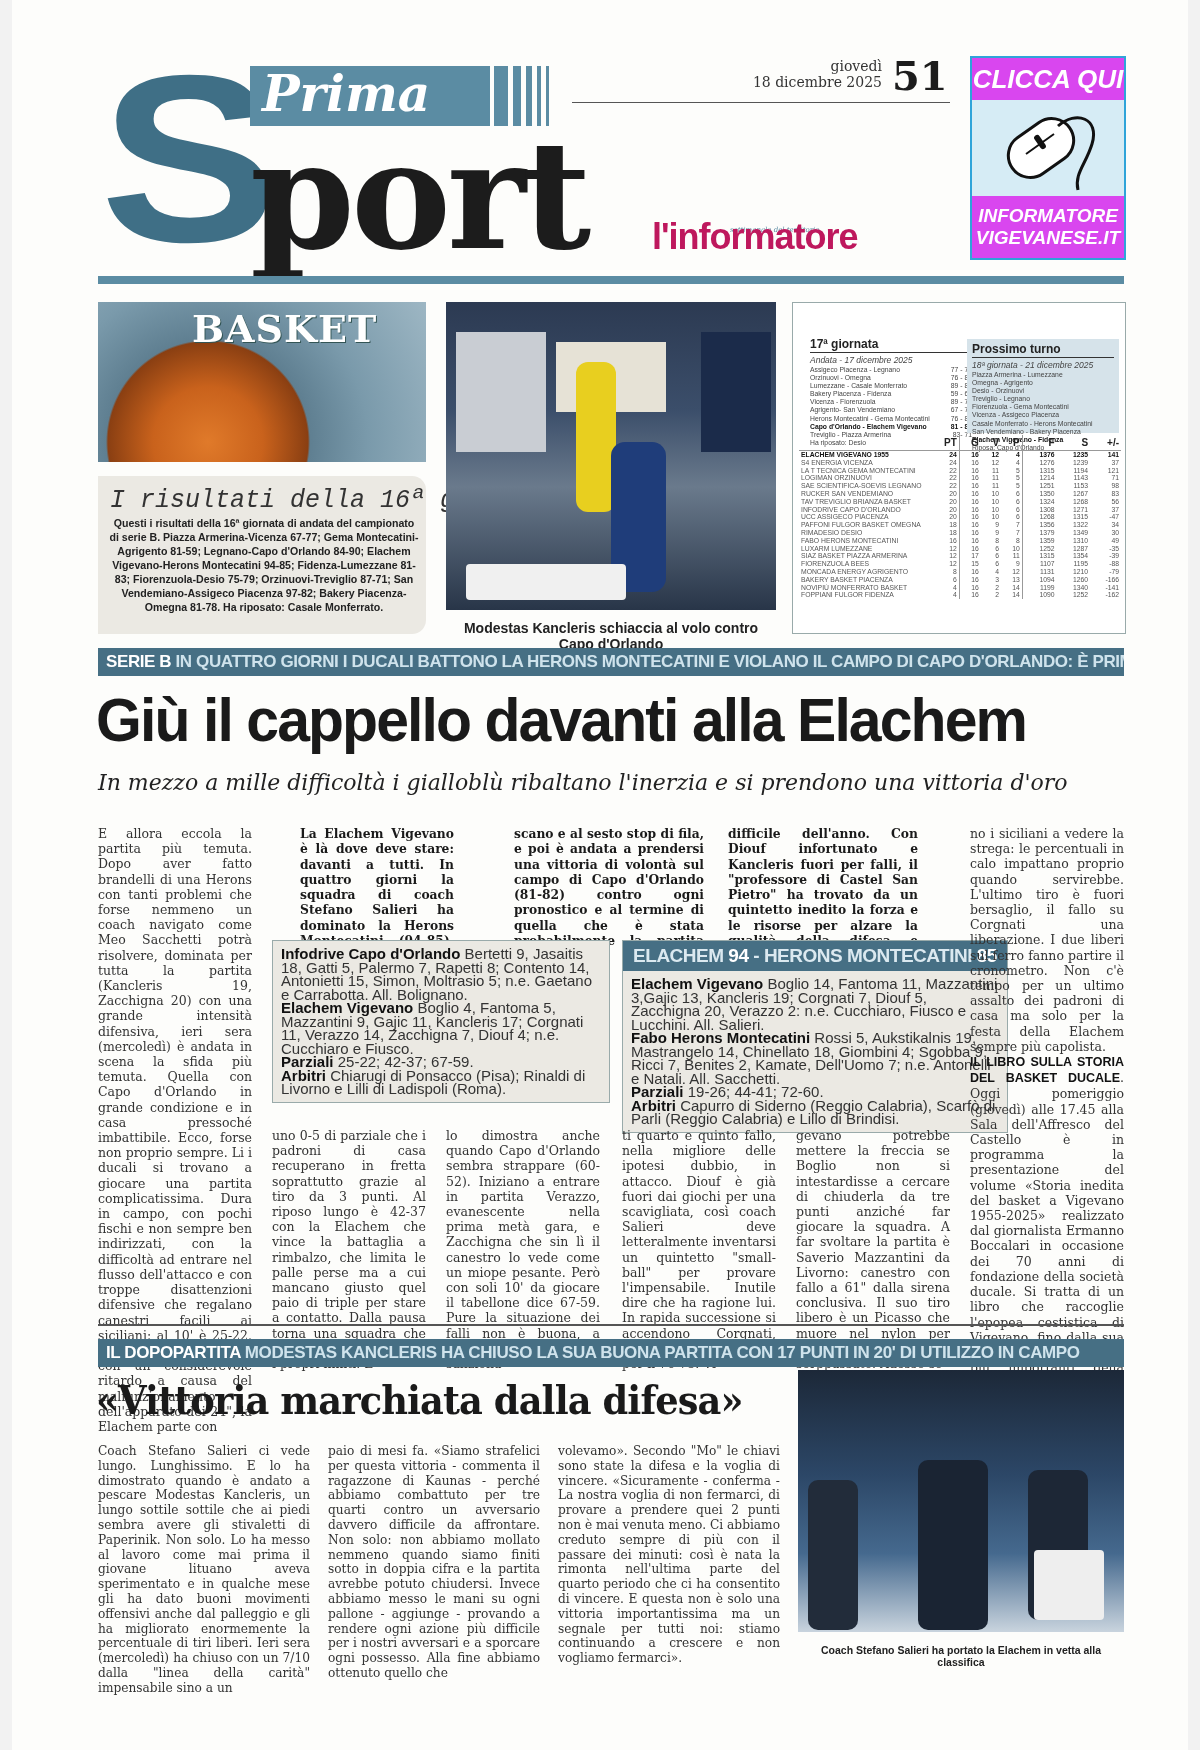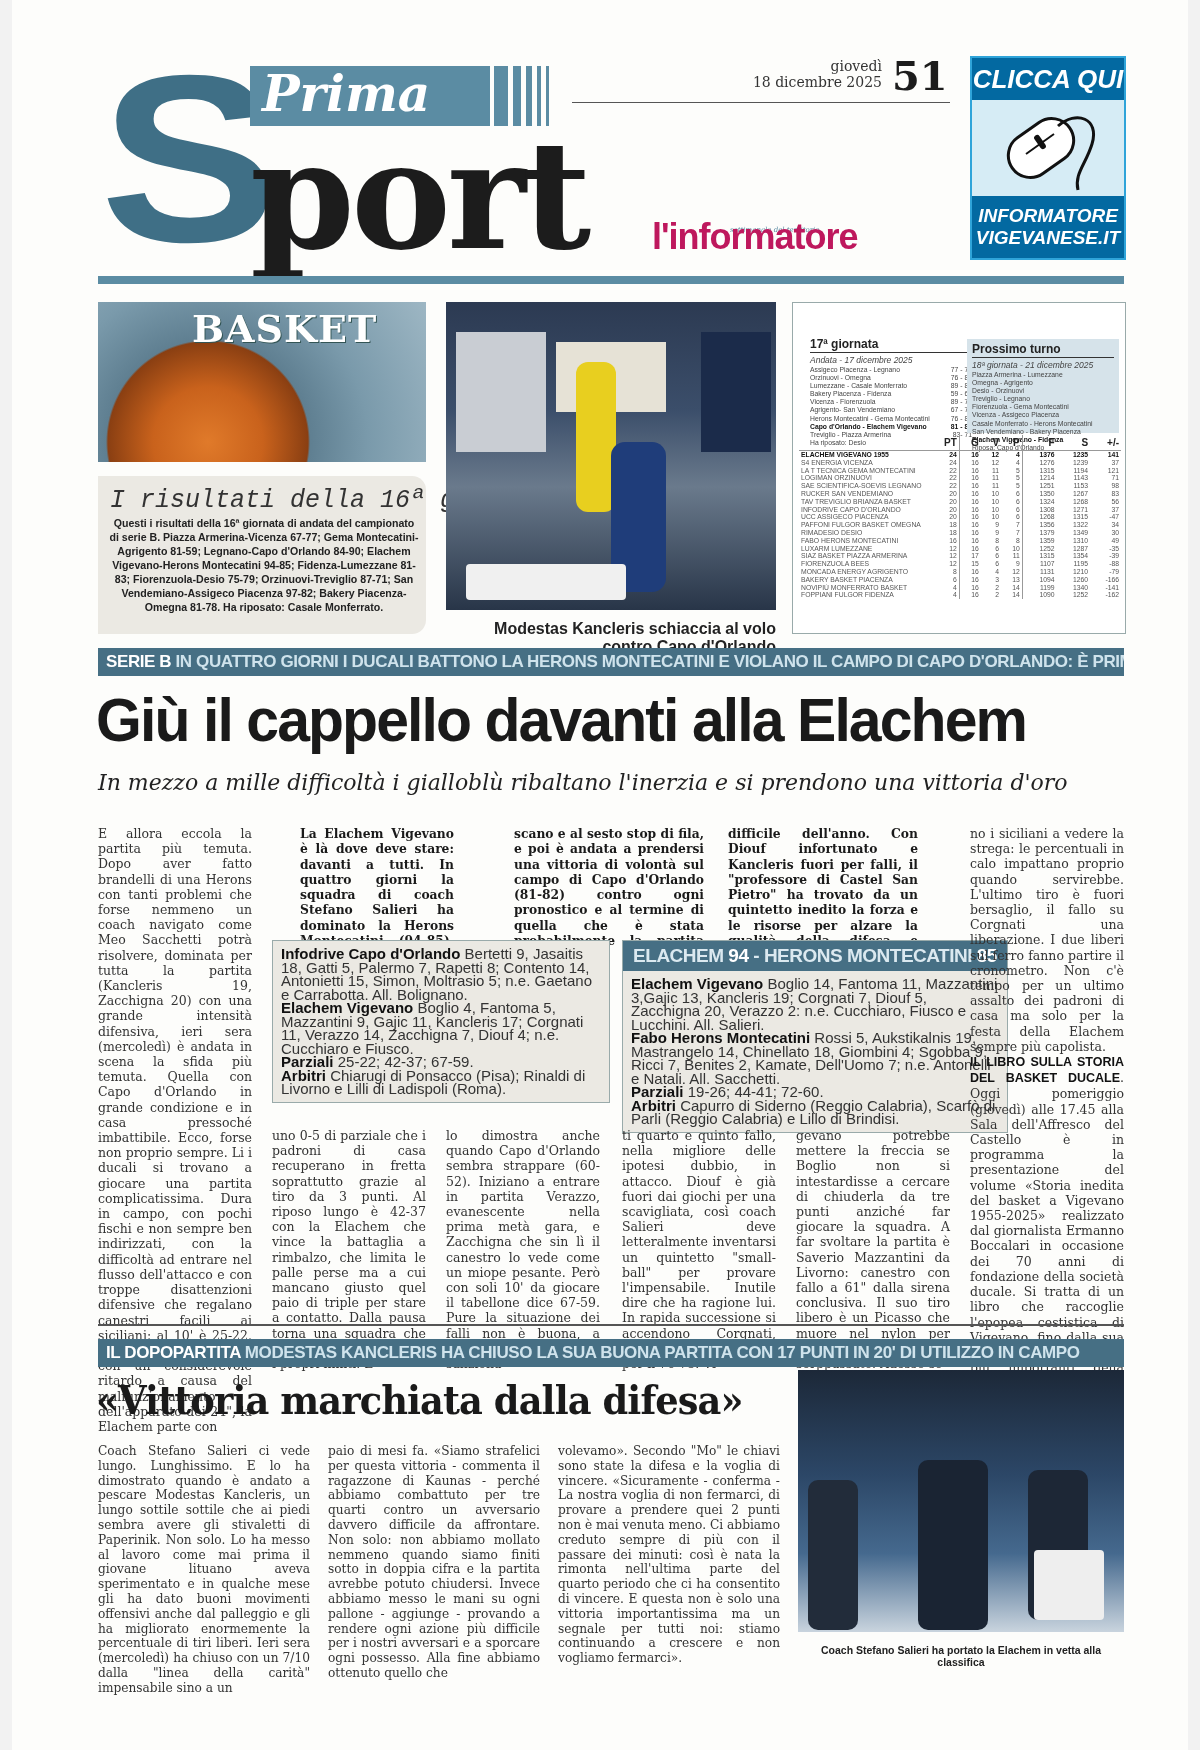--- a/index.html
+++ b/index.html
@@ -13,38 +13,38 @@
   .stripes { left: 482px; top: 66px; height: 60px; width: 72px; display: flex; gap: 5px; }
   .stripes span { display: block; background: #5b8ca3; height: 60px; }
   .port { left: 238px; top: 120px; font-family: "DejaVu Serif", serif; font-weight: bold; font-size: 150px; color: #1c1c1c; letter-spacing: -4px; line-height: 1; }
   .mastLine { left: 560px; top: 102px; width: 378px; height: 1px; background: #555; }
   .mastBar { left: 86px; top: 276px; width: 1026px; height: 8px; background: #5b8ca3; }
   .dateDay { left: 790px; top: 58px; font-size: 14px; color: #333; text-align: right; width: 80px; }
   .dateFull { left: 710px; top: 74px; font-size: 14px; color: #333; text-align: right; width: 160px; }
   .pageNum { left: 880px; top: 52px; font-size: 40px; font-weight: bold; color: #1c1c1c; }
   .informSub { left: 718px; top: 226px; font-size: 7px; font-style: italic; color: #5b8ca3; }
   .inform { left: 640px; top: 216px; font-family: Liberation Sans, sans-serif; font-weight: bold; font-size: 36px; color: #be185d; letter-spacing: -1px; }
-  .cta { left: 958px; top: 56px; width: 156px; height: 204px; background: #0369a1; border: 2px solid #2fa4d9; }
+  .cta { left: 958px; top: 56px; width: 156px; height: 204px; background: #d946ef; border: 2px solid #2fa4d9; }
   .cta .top { height: 42px; display: flex; align-items: center; justify-content: center; font-family: "Liberation Sans", sans-serif; font-style: italic; font-weight: bold; color: #fff; font-size: 26px; }
   .cta .mid { height: 96px; background: #d6ecf5; display: flex; align-items: center; justify-content: center; }
   .cta .bot { height: 62px; display: flex; flex-direction: column; align-items: center; justify-content: center; font-family: "Liberation Sans", sans-serif; font-style: italic; font-weight: bold; color: #fff; font-size: 19px; line-height: 1.15; }
   
   .basketImg { left: 86px; top: 302px; width: 328px; height: 160px; background: radial-gradient(circle at 110px 140px, #e07a2a 0, #c9621c 55px, #8a3f12 100px, #5f7f91 102px, #7a9aab 160px, #9eb7c4 260px); overflow: hidden; }
   .basketLabel { left: 180px; top: 306px; font-family: "DejaVu Serif", serif; font-weight: bold; font-size: 38px; color: #fff; letter-spacing: 1px; text-shadow: 1px 1px 0 #355; }
   .resultsBox { left: 86px; top: 476px; width: 328px; height: 158px; background: #ebe9e3; border-radius: 0 14px 14px 0; }
   .resultsTitle { left: 98px; top: 486px; font-style: italic; font-size: 25px; color: #333; font-family: Liberation Mono, monospace; }
   .resultsText { left: 96px; top: 516px; width: 312px; font-family: "Liberation Sans", sans-serif; font-weight: bold; font-size: 10.6px; line-height: 14px; color: #222; text-align: center; }
   .photo1 { left: 434px; top: 302px; width: 330px; height: 308px; background: linear-gradient(180deg, #2c3a52 0%, #3b4e6a 35%, #6a7a8c 60%, #283548 100%); overflow: hidden; }
   .photo1 .b1 { position: absolute; left: 10px; top: 30px; width: 90px; height: 120px; background: #c9cdd3; }
   .photo1 .b2 { position: absolute; left: 110px; top: 40px; width: 110px; height: 70px; background: #e6e2d6; }
   .photo1 .b3 { position: absolute; left: 255px; top: 30px; width: 70px; height: 120px; background: #1b2b4a; }
   .photo1 .pl1 { position: absolute; left: 130px; top: 60px; width: 40px; height: 150px; background: #e8cf1f; border-radius: 12px; }
   .photo1 .pl2 { position: absolute; left: 165px; top: 140px; width: 55px; height: 150px; background: #1f3d7a; border-radius: 14px; }
   .photo1 .sponsor { position: absolute; left: 20px; top: 262px; width: 160px; height: 36px; background: #f0f0f0; border-radius: 4px; }
-  .caption1 { left: 434px; top: 620px; width: 330px; text-align: right; font-family: "Liberation Sans", sans-serif; font-weight: bold; font-size: 16px; color: #222; }
+  .caption1 { left: 434px; top: 620px; width: 330px; text-align: center; font-family: "Liberation Sans", sans-serif; font-weight: bold; font-size: 14px; color: #222; }
   
   .stBox { left: 780px; top: 302px; width: 334px; height: 332px; background: #fff; border: 1px solid #9aa; }
   .stHeader { position: absolute; left: 0; top: 0; width: 332px; height: 28px; background: #466f84; color: #e9f1f5; font-family: "Liberation Sans", sans-serif; font-weight: bold; font-size: 22px; padding-left: 8px; line-height: 28px; letter-spacing: 1px; }
   .g17 { position: absolute; left: 17px; top: 34px; width: 162px; }
   .secTitle { font-family: "Liberation Sans", sans-serif; font-weight: bold; font-size: 12px; border-bottom: 1px solid #333; padding-bottom: 1px; }
   .secSub { font-family: "Liberation Sans", sans-serif; font-style: italic; font-size: 8.5px; color: #444; margin: 2px 0 1px; }
   .mrow { display: flex; justify-content: space-between; font-family: "Liberation Sans", sans-serif; font-size: 6.8px; line-height: 8.1px; color: #444; }
   .mrow.bold { font-weight: bold; color: #111; }
   .nextBox { position: absolute; left: 174px; top: 36px; width: 152px; height: 94px; background: #d6e3ea; padding: 3px 5px; }
   .stTable { position: absolute; left: 6px; top: 132px; width: 322px; font-family: "Liberation Sans", sans-serif; border-collapse: collapse; }

